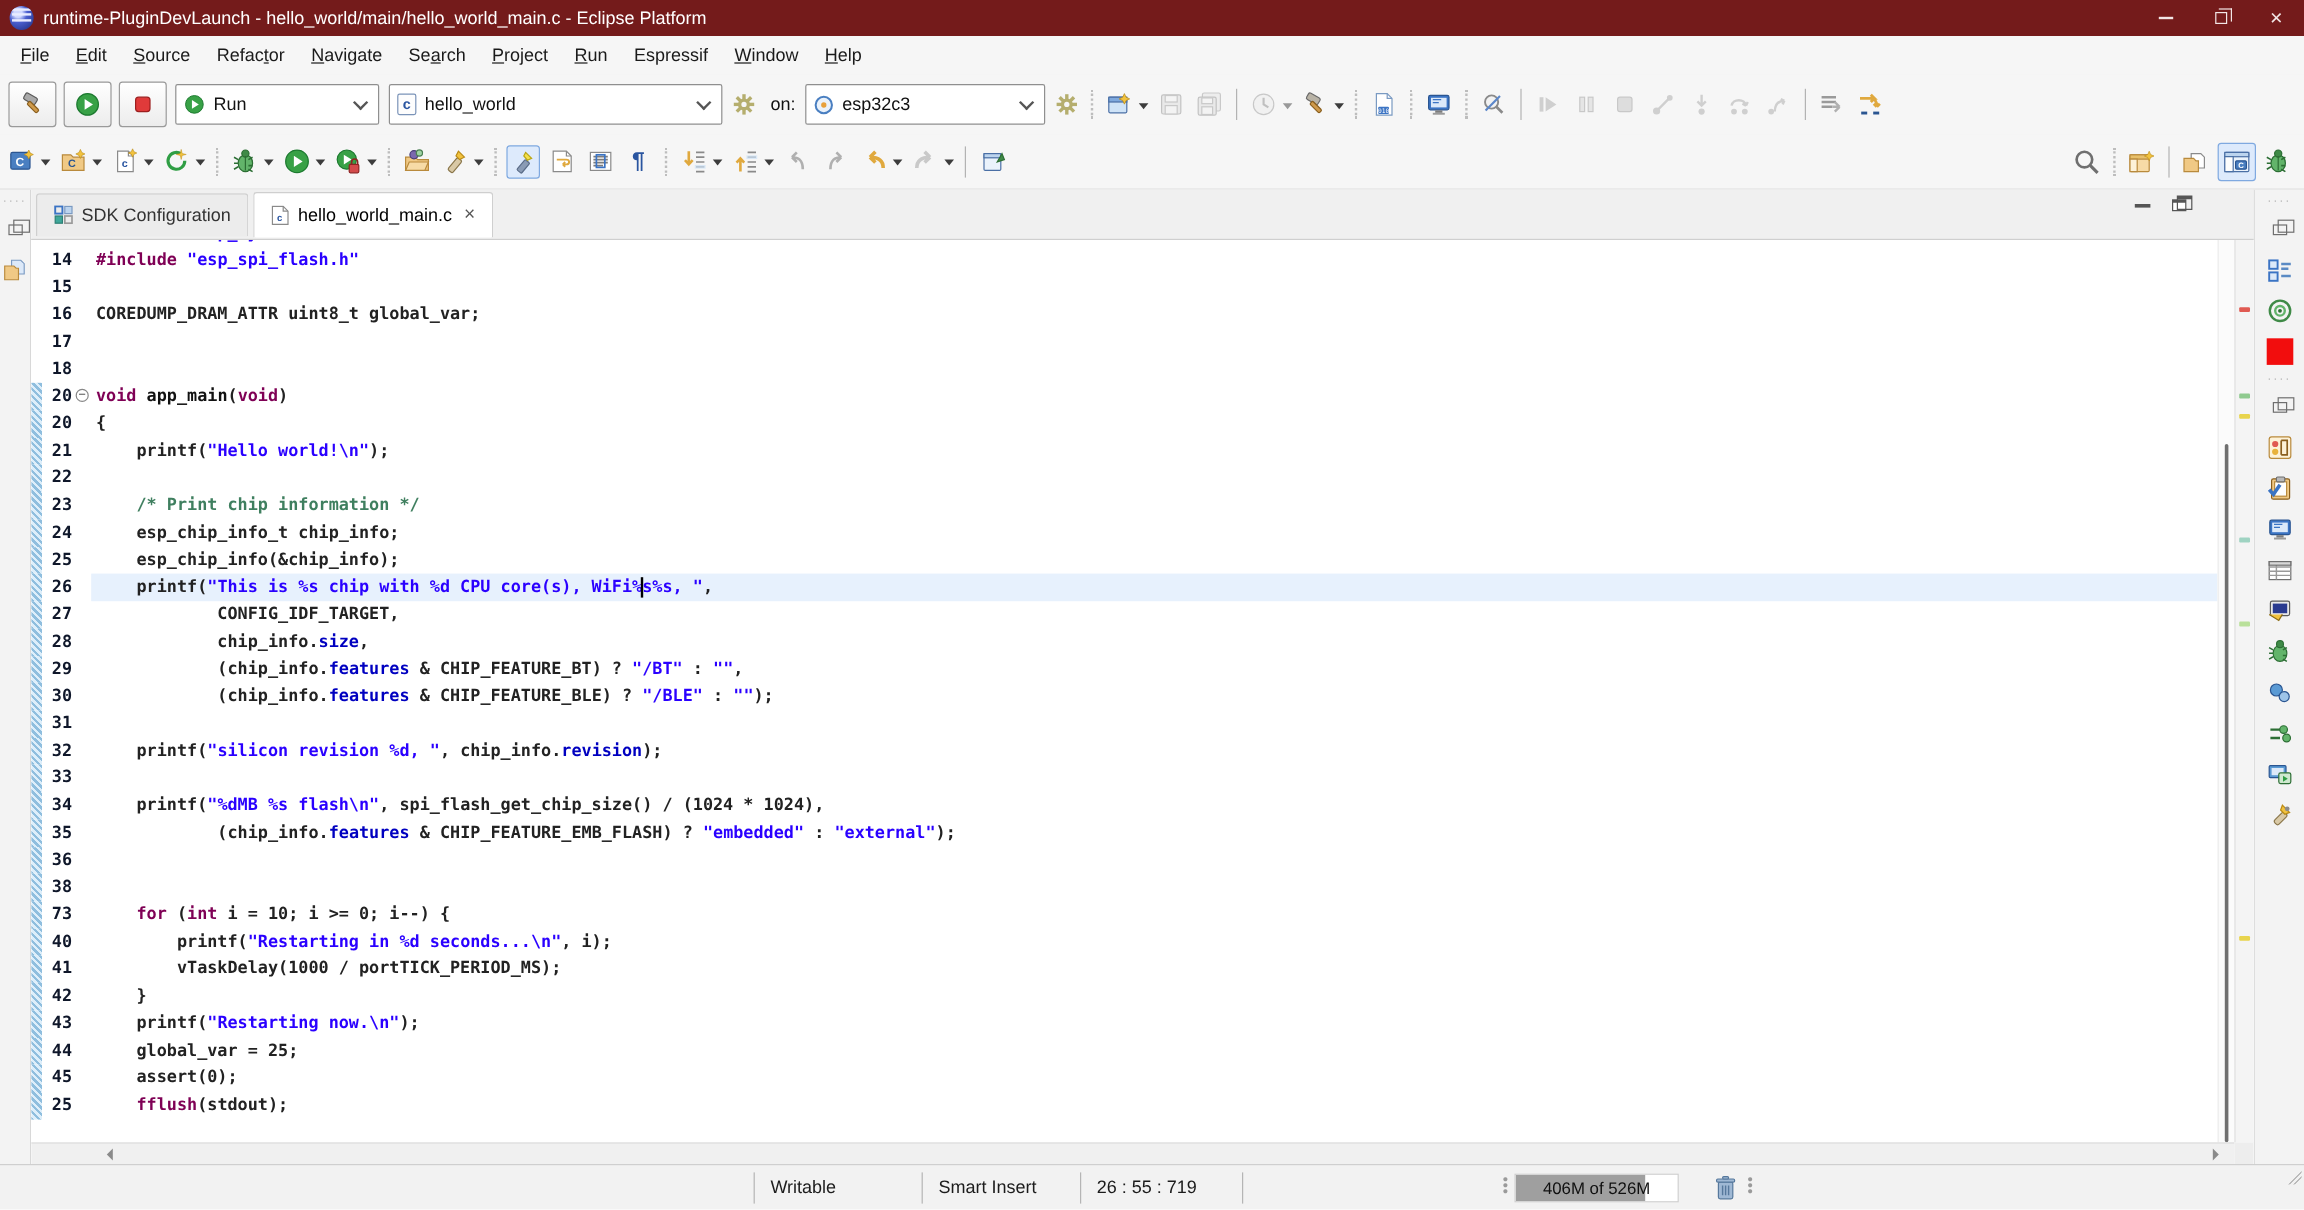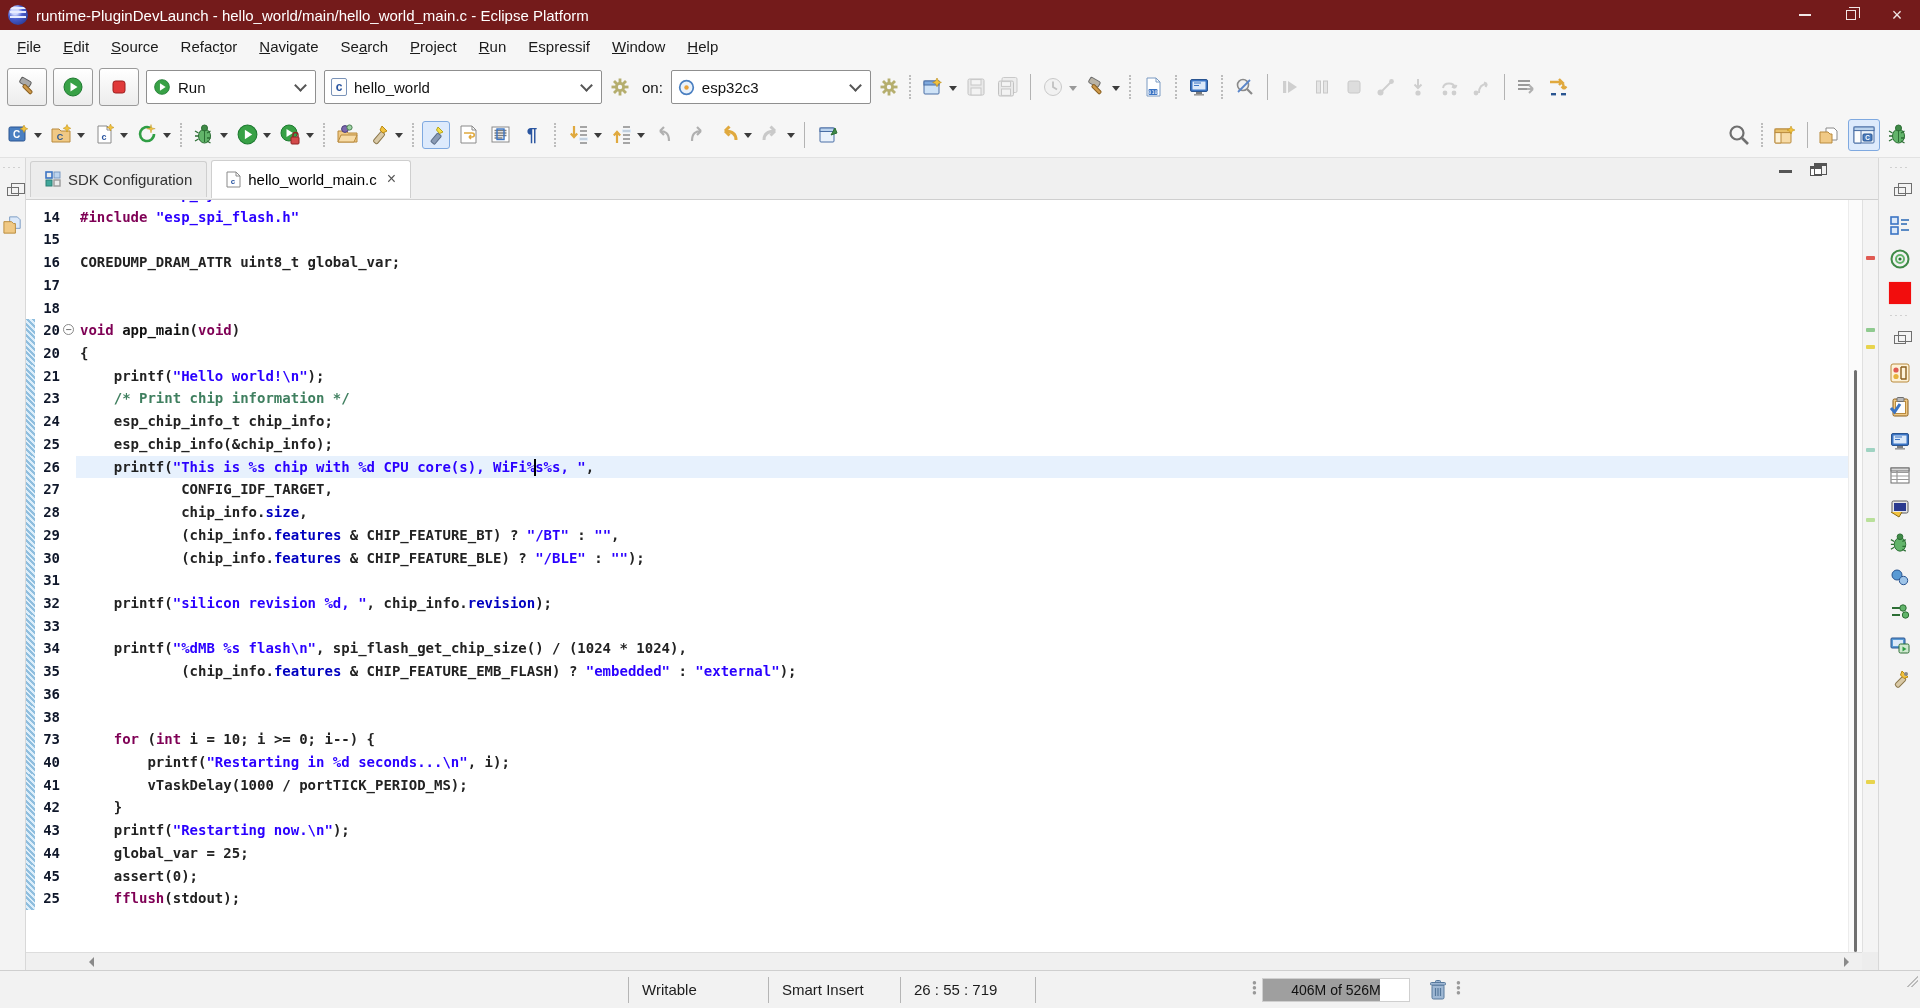--- a/index.html
+++ b/index.html
@@ -93,21 +93,21 @@
   .hscroll { position:absolute; left:0; right:16px; bottom:0; height:18px; background:#f0f0f0; border-top:1px solid #ddd; }
   .harrow { position:absolute; top:4px; width:0; height:0; border:5px solid transparent; }
   .harrow.left  { left:58px;  border-right-color:#8a8a8a; }
   .harrow.right { right:8px; border-left-color:#8a8a8a; }
   .hcorner { position:absolute; right:0; bottom:0; width:16px; height:18px; background:#ededed; }
 
   
   .statusbar { height:38px; background:#f2f2f2; border-top:1px solid #cfcfcf; position:relative; font-size:15px; color:#1c1c1c; flex:0 0 auto; }
   .st-sep { position:absolute; top:6px; height:26px; border-left:1px solid #b5b5b5; }
   .st-txt { position:absolute; top:10px; }
-  .heap { position:absolute; left:1262px; top:7px; width:148px; height:24px; background:#fff; border:1px solid #cfcfcf; overflow:hidden; }
+  .heap { position:absolute; left:1262px; top:7px; width:137px; height:24px; background:#fff; border:1px solid #cfcfcf; overflow:hidden; }
   .heap-fill { position:absolute; left:0; top:0; bottom:0; background:#9f9f9f; }
   .heap-txt { position:absolute; width:100%; text-align:center; top:3px; font-size:14px; color:#101010; }
   .heap-dots { position:absolute; top:9px; width:4px; color:#9a9a9a; font-size:8px; line-height:5px; letter-spacing:0; }
   .trash { position:absolute; left:1428px; top:8px; width:20px; height:22px; }
   .grip { position:absolute; right:2px; top:2px; width:14px; height:14px;
           background:linear-gradient(135deg, transparent 0 60%, #bbb 60% 65%, transparent 65% 75%, #bbb 75% 80%, transparent 80%); }
   svg { display:block; }
 </style>
 </head>
 <body>
@@ -604,20 +604,21 @@
         <div id="code">
             <div class="code-row clip"><span class="cell-ann"></span><span class="cell-num">13</span><span class="cell-fold"></span><span class="cell-code"><span class="tk-kw">#include</span><span> </span><span class="tk-str">"esp_system.h"</span></span></div>
             <div class="code-row"><span class="cell-ann"></span><span class="cell-num">14</span><span class="cell-fold"></span><span class="cell-code"><span class="tk-kw">#include</span><span> </span><span class="tk-str">"esp_spi_flash.h"</span></span></div>
             <div class="code-row"><span class="cell-ann"></span><span class="cell-num">15</span><span class="cell-fold"></span><span class="cell-code"></span></div>
             <div class="code-row"><span class="cell-ann"></span><span class="cell-num">16</span><span class="cell-fold"></span><span class="cell-code"><span>COREDUMP_DRAM_ATTR uint8_t global_var;</span></span></div>
             <div class="code-row"><span class="cell-ann"></span><span class="cell-num">17</span><span class="cell-fold"></span><span class="cell-code"></span></div>
             <div class="code-row"><span class="cell-ann"></span><span class="cell-num">18</span><span class="cell-fold"></span><span class="cell-code"></span></div>
             <div class="code-row"><span class="cell-ann range"></span><span class="cell-num">20</span><span class="cell-fold"><span class="foldmark">−</span></span><span class="cell-code"><span class="tk-kw">void</span><span> </span><span class="tk-fn">app_main</span><span>(</span><span class="tk-kw">void</span><span>)</span></span></div>
             <div class="code-row"><span class="cell-ann range"></span><span class="cell-num">20</span><span class="cell-fold"></span><span class="cell-code"><span>{</span></span></div>
             <div class="code-row"><span class="cell-ann range"></span><span class="cell-num">21</span><span class="cell-fold"></span><span class="cell-code"><span>    printf(</span><span class="tk-str">"Hello world!\n"</span><span>);</span></span></div>
+            <div class="code-row"><span class="cell-ann range"></span><span class="cell-num">22</span><span class="cell-fold"></span><span class="cell-code"></span></div>
             <div class="code-row"><span class="cell-ann range"></span><span class="cell-num">23</span><span class="cell-fold"></span><span class="cell-code"><span class="tk-cm">    /* Print chip information */</span></span></div>
             <div class="code-row"><span class="cell-ann range"></span><span class="cell-num">24</span><span class="cell-fold"></span><span class="cell-code"><span>    esp_chip_info_t chip_info;</span></span></div>
             <div class="code-row"><span class="cell-ann range"></span><span class="cell-num">25</span><span class="cell-fold"></span><span class="cell-code"><span>    esp_chip_info(&amp;chip_info);</span></span></div>
             <div class="code-row current"><span class="cell-ann range"></span><span class="cell-num">26</span><span class="cell-fold"></span><span class="cell-code"><span>    printf(</span><span class="tk-str">"This is %s chip with %d CPU core(s), WiFi%</span><span class="caret"></span><span class="tk-str">s%s, "</span><span>,</span></span></div>
             <div class="code-row"><span class="cell-ann range"></span><span class="cell-num">27</span><span class="cell-fold"></span><span class="cell-code"><span>            CONFIG_IDF_TARGET,</span></span></div>
             <div class="code-row"><span class="cell-ann range"></span><span class="cell-num">28</span><span class="cell-fold"></span><span class="cell-code"><span>            chip_info.</span><span class="tk-fld">size</span><span>,</span></span></div>
             <div class="code-row"><span class="cell-ann range"></span><span class="cell-num">29</span><span class="cell-fold"></span><span class="cell-code"><span>            (chip_info.</span><span class="tk-fld">features</span><span> &amp; CHIP_FEATURE_BT) ? </span><span class="tk-str">"/BT"</span><span> : </span><span class="tk-str">""</span><span>,</span></span></div>
             <div class="code-row"><span class="cell-ann range"></span><span class="cell-num">30</span><span class="cell-fold"></span><span class="cell-code"><span>            (chip_info.</span><span class="tk-fld">features</span><span> &amp; CHIP_FEATURE_BLE) ? </span><span class="tk-str">"/BLE"</span><span> : </span><span class="tk-str">""</span><span>);</span></span></div>
             <div class="code-row"><span class="cell-ann range"></span><span class="cell-num">31</span><span class="cell-fold"></span><span class="cell-code"></span></div>
             <div class="code-row"><span class="cell-ann range"></span><span class="cell-num">32</span><span class="cell-fold"></span><span class="cell-code"><span>    printf(</span><span class="tk-str">"silicon revision %d, "</span><span>, chip_info.</span><span class="tk-fld">revision</span><span>);</span></span></div>

